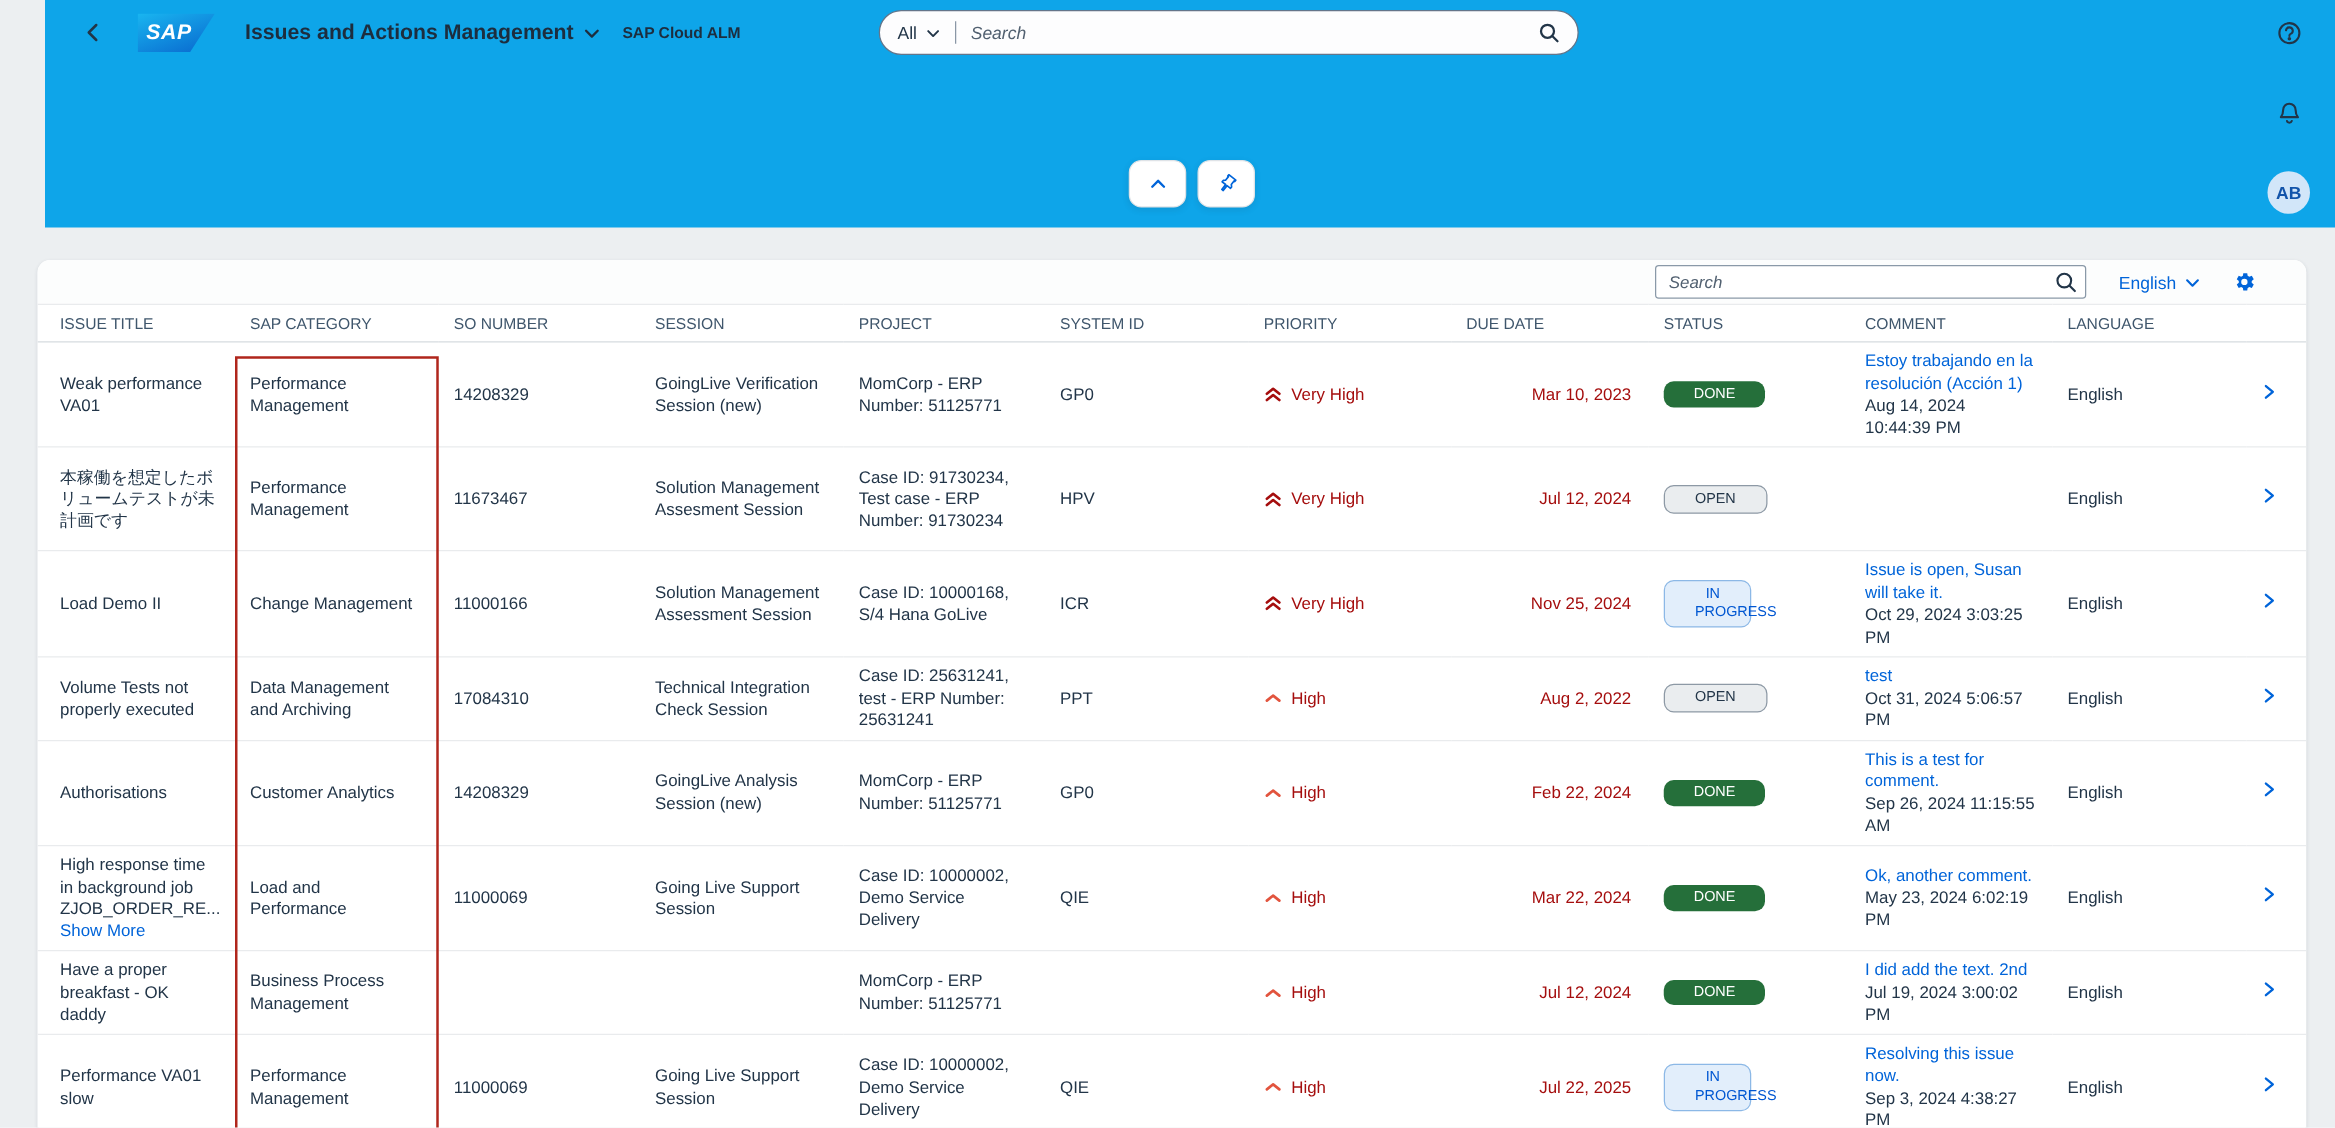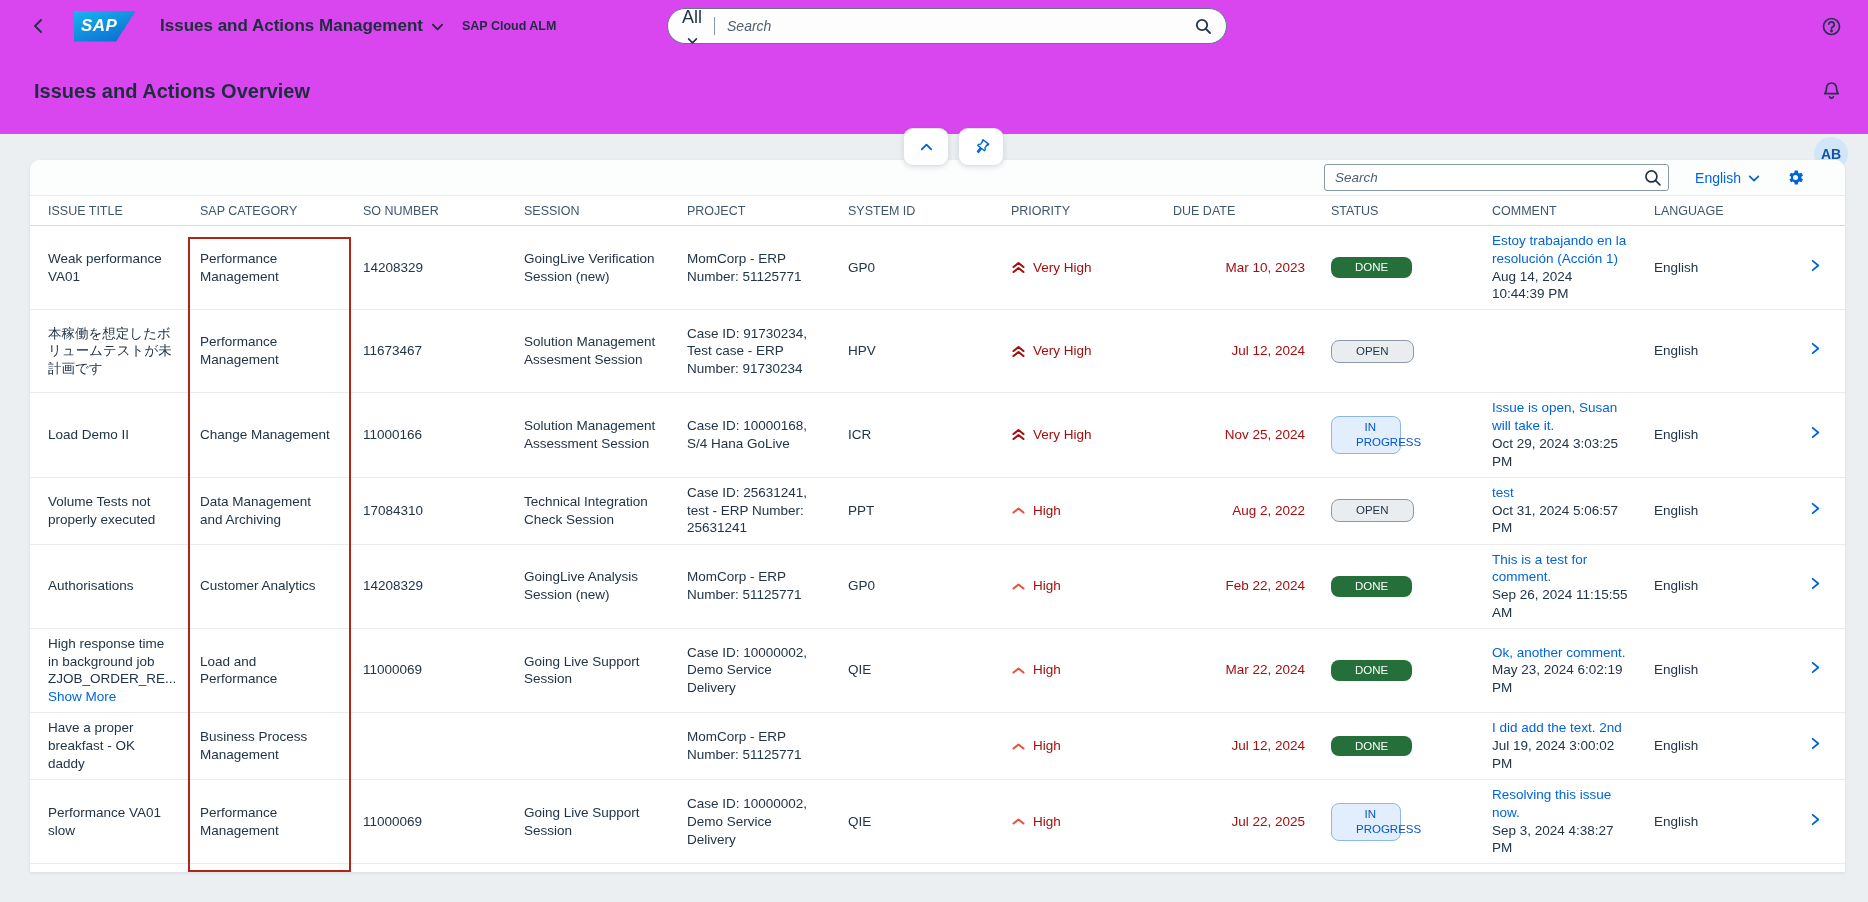--- a/index.html
+++ b/index.html
@@ -1,33 +1,33 @@
 <!DOCTYPE html>
 <html><head>
 <meta charset="utf-8">
 <style>
   * { margin:0; padding:0; box-sizing:border-box; }
   html,body { width:1868px; height:902px; overflow:hidden;
     font-family:"Liberation Sans", sans-serif; background:#eceff1; color:#223548; }
 
   
-  .header-zone { background:#d946ef; height:134px; }
+  .header-zone { background:#0ea5e9; height:182px;margin-left:36px; }
   .shell { height:52px; display:flex; align-items:center; padding:0 14px 0 22px; position:relative; }
   .back-btn { width:34px; height:34px; display:flex; align-items:center; justify-content:center; cursor:pointer; }
   .sap-logo { width:62px; height:31px; margin:0 24px 0 18px;
     background:linear-gradient(160deg,#19b5f0 0%,#0a6ed1 90%);
     clip-path:polygon(0 0,100% 0,68% 100%,0 100%);
     display:flex; align-items:center; padding-left:7px; }
   .sap-logo span { color:#fff; font-weight:700; font-style:italic; font-size:17px; letter-spacing:.5px; }
   .app-title { font-size:17px; font-weight:700; color:#1d2d3e; display:flex; align-items:center; gap:8px; cursor:pointer; }
   .product-name { font-size:12.5px; font-weight:700; color:#1d2d3e; margin-left:18px; }
   .shell-search { position:absolute; left:667px; top:8px; width:560px; height:36px;
     border:1px solid #64758a; border-radius:18px; background:#fdfdfe;
     display:flex; align-items:center; padding:0 14px; }
-  .scope { display:flex; align-items:center; gap:7px; font-size:18px; color:#223548; cursor:pointer;flex-direction:column; }
+  .scope { display:flex; align-items:center; gap:7px; font-size:14px; color:#223548; cursor:pointer; }
   .shell-search .divider { width:1px; height:18px; background:#8a97a6; margin:0 12px; }
   .shell-search input { flex:1; border:none; outline:none; background:transparent;
     font-style:italic; font-size:14px; color:#223548; font-family:"Liberation Sans",sans-serif; }
   .shell-search input::placeholder { color:#516070; font-style:italic; }
   .shell-icons { margin-left:auto; display:flex; align-items:center; gap:30px; padding-right:6px;flex-direction:column; }
   .icon-btn { width:34px; height:34px; display:flex; align-items:center; justify-content:center; cursor:pointer; }
   .avatar { width:34px; height:34px; border-radius:50%; background:#d2e6f9; color:#1254aa;
     font-size:14px; font-weight:700; display:flex; align-items:center; justify-content:center; cursor:pointer; }
 
   .title-area { padding:28px 0 0 34px; }
@@ -144,23 +144,20 @@
       <div class="icon-btn">
         <svg class="stroke" width="21" height="21" viewBox="0 0 21 21">
             <path d="M10.5 3 a5 5 0 0 1 5 5 c0 3.4.8 4.6 1.8 5.7 H3.7 c1-1.1 1.8-2.3 1.8-5.7 a5 5 0 0 1 5-5z"></path>
             <path d="M8.6 16.8 a2 2 0 0 0 3.8 0"></path>
           </svg>
       </div>
       <div class="avatar">
         <span>AB</span>
       </div>
     </div>
-  </div>
-  <div class="title-area">
-    <h1 class="page-title">Issues and Actions Overview</h1>
   </div>
 </div>
 
 <div class="float-btns">
   <div class="float-btn">
     <svg class="stroke" width="15" height="15" viewBox="0 0 16 16" style="color:#0064d9;stroke-width:2">
         <path d="M3 10 L8 5 L13 10"></path>
       </svg>
   </div>
   <div class="float-btn">

